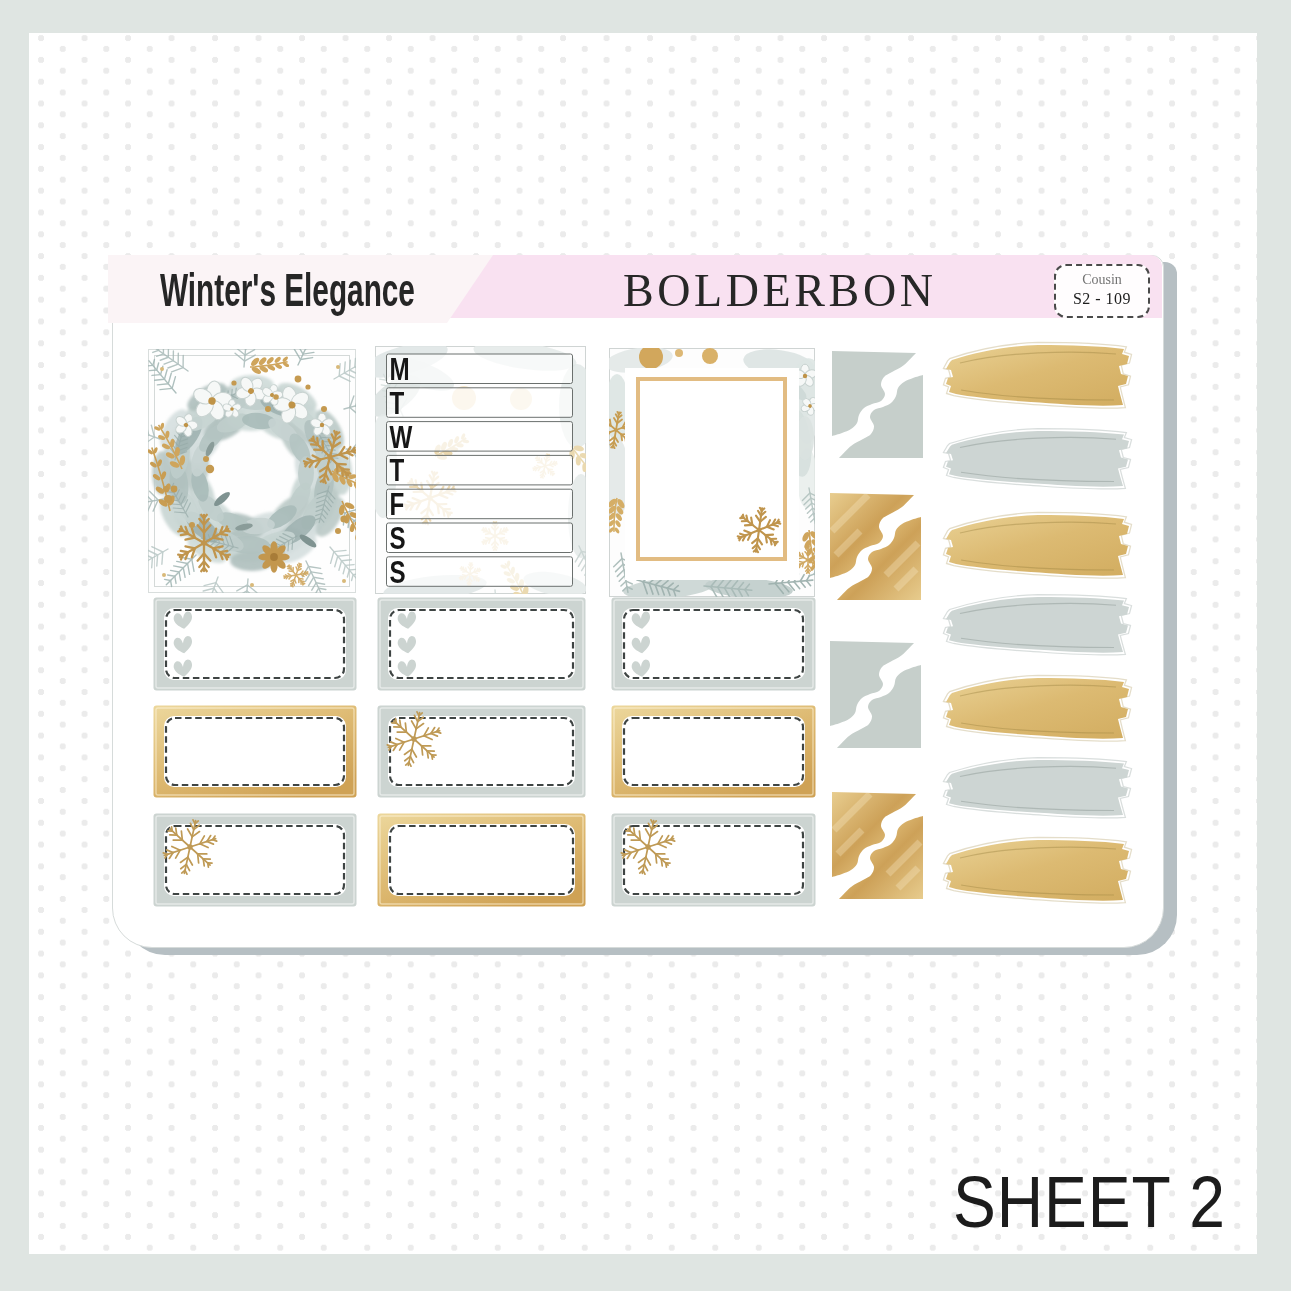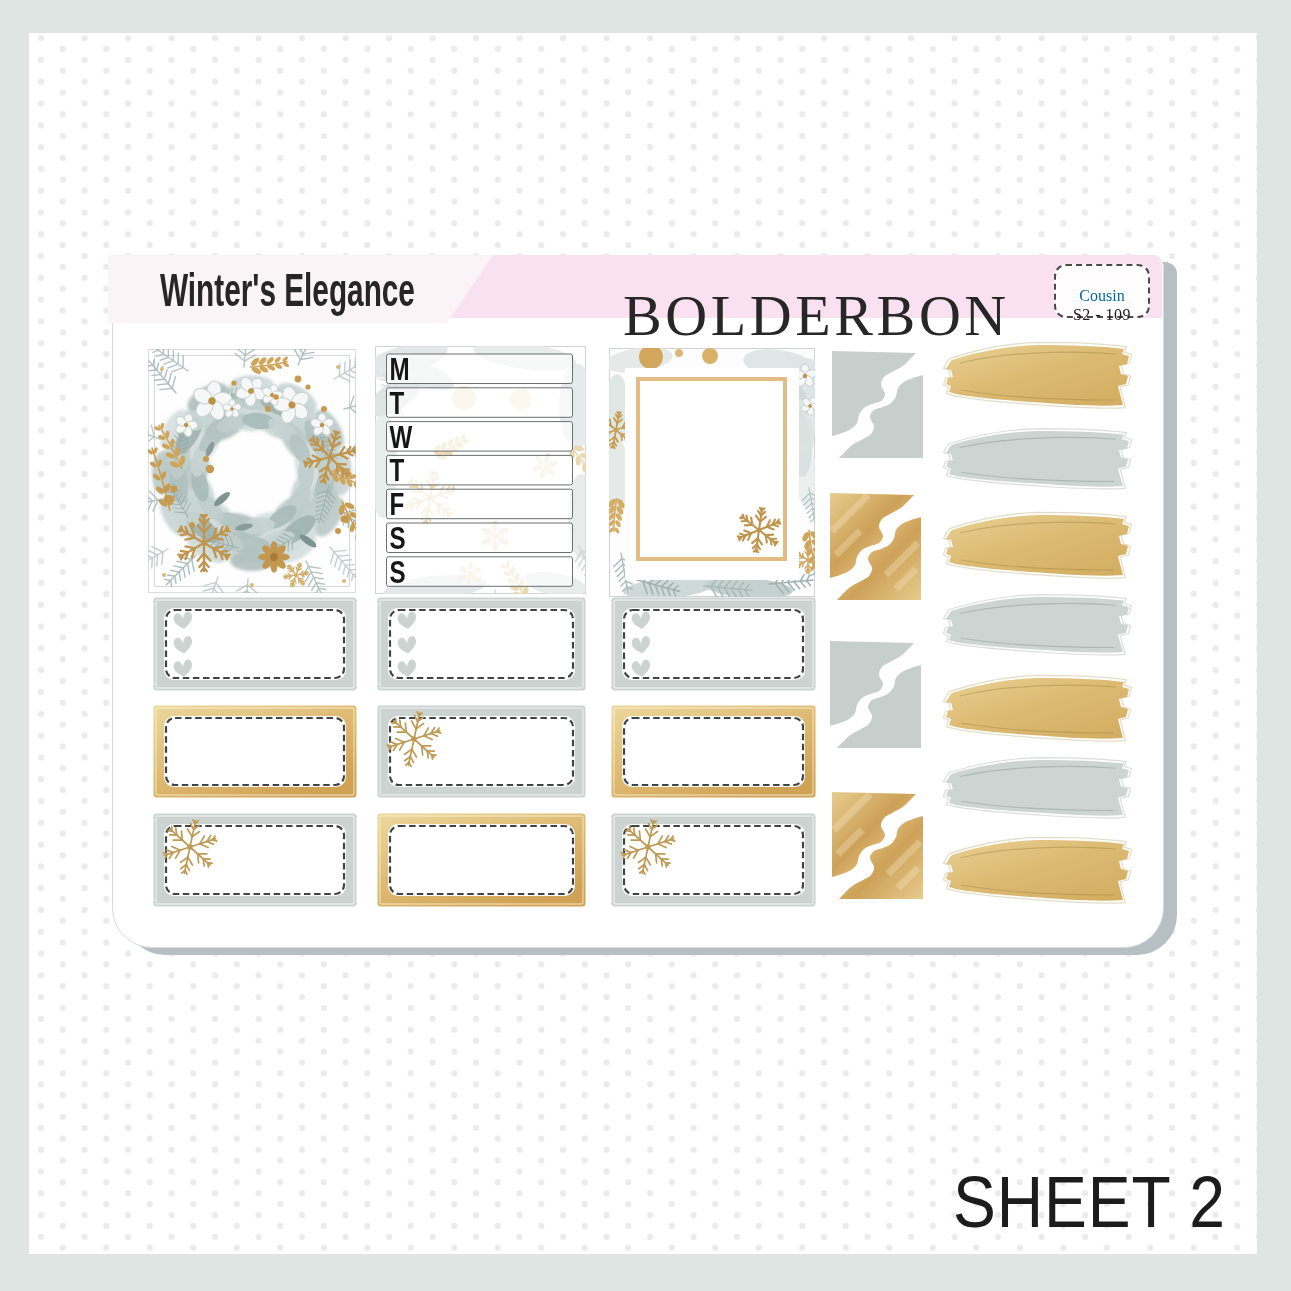--- a/index.html
+++ b/index.html
@@ -54,24 +54,24 @@
         </linearGradient>
 </defs>
     </svg>
 
 <div class="abs" style="left:112px;top:255px;width:1050px;height:63px;background:#f9e1f1;border-radius:12px 12px 0 0"></div>
 
 <div class="abs" style="left:108px;top:255px;width:385px;height:68px;background:#fbf4f6;clip-path:polygon(0 0,100% 0,calc(100% - 46px) 100%,0 100%)"></div>
 
 <div class="abs" style="left:160px;top:263px;font-weight:700;font-size:46px;color:#262626;white-space:nowrap;transform:scale(0.647,1);transform-origin:0 0">Winter's Elegance</div>
 
-<div class="abs" style="left:623px;top:282px;font-family:'Liberation Serif',serif;font-size:58px;color:#272727;letter-spacing:3.6px;white-space:nowrap">BOLDERBON</div>
+<div class="abs" style="left:623px;top:264px;font-family:'Liberation Serif',serif;font-size:46px;color:#272727;letter-spacing:3.6px;white-space:nowrap">BOLDERBON</div>
 
 <div class="abs" style="left:1054px;top:264px;width:92px;height:50px;background:#fffdfe;border:2px dashed #4a4a4a;border-radius:12px;text-align:center;font-family:'Liberation Serif',serif">
-      <div style="font-size:16px;color:#0369a1;margin-top:19px;line-height:22px">Cousin</div>
+      <div style="font-size:14px;color:#737373;margin-top:3px;line-height:22px">Cousin</div>
       <div style="font-size:16px;color:#1d1d1d;line-height:15px;letter-spacing:0.5px">S2 - 109</div>
     </div>
 
 <svg style="position:absolute;left:148px;top:349px" width="208" height="244" viewBox="0 0 208 244">
       <defs>
         <filter id="wblur" x="-20%" y="-20%" width="140%" height="140%">
           <feGaussianBlur stdDeviation="1.8"></feGaussianBlur>
         </filter>
       </defs>
       <rect x="0.5" y="0.5" width="207" height="243" fill="#fefefe" stroke="#d9dedd" stroke-width="1"></rect>

